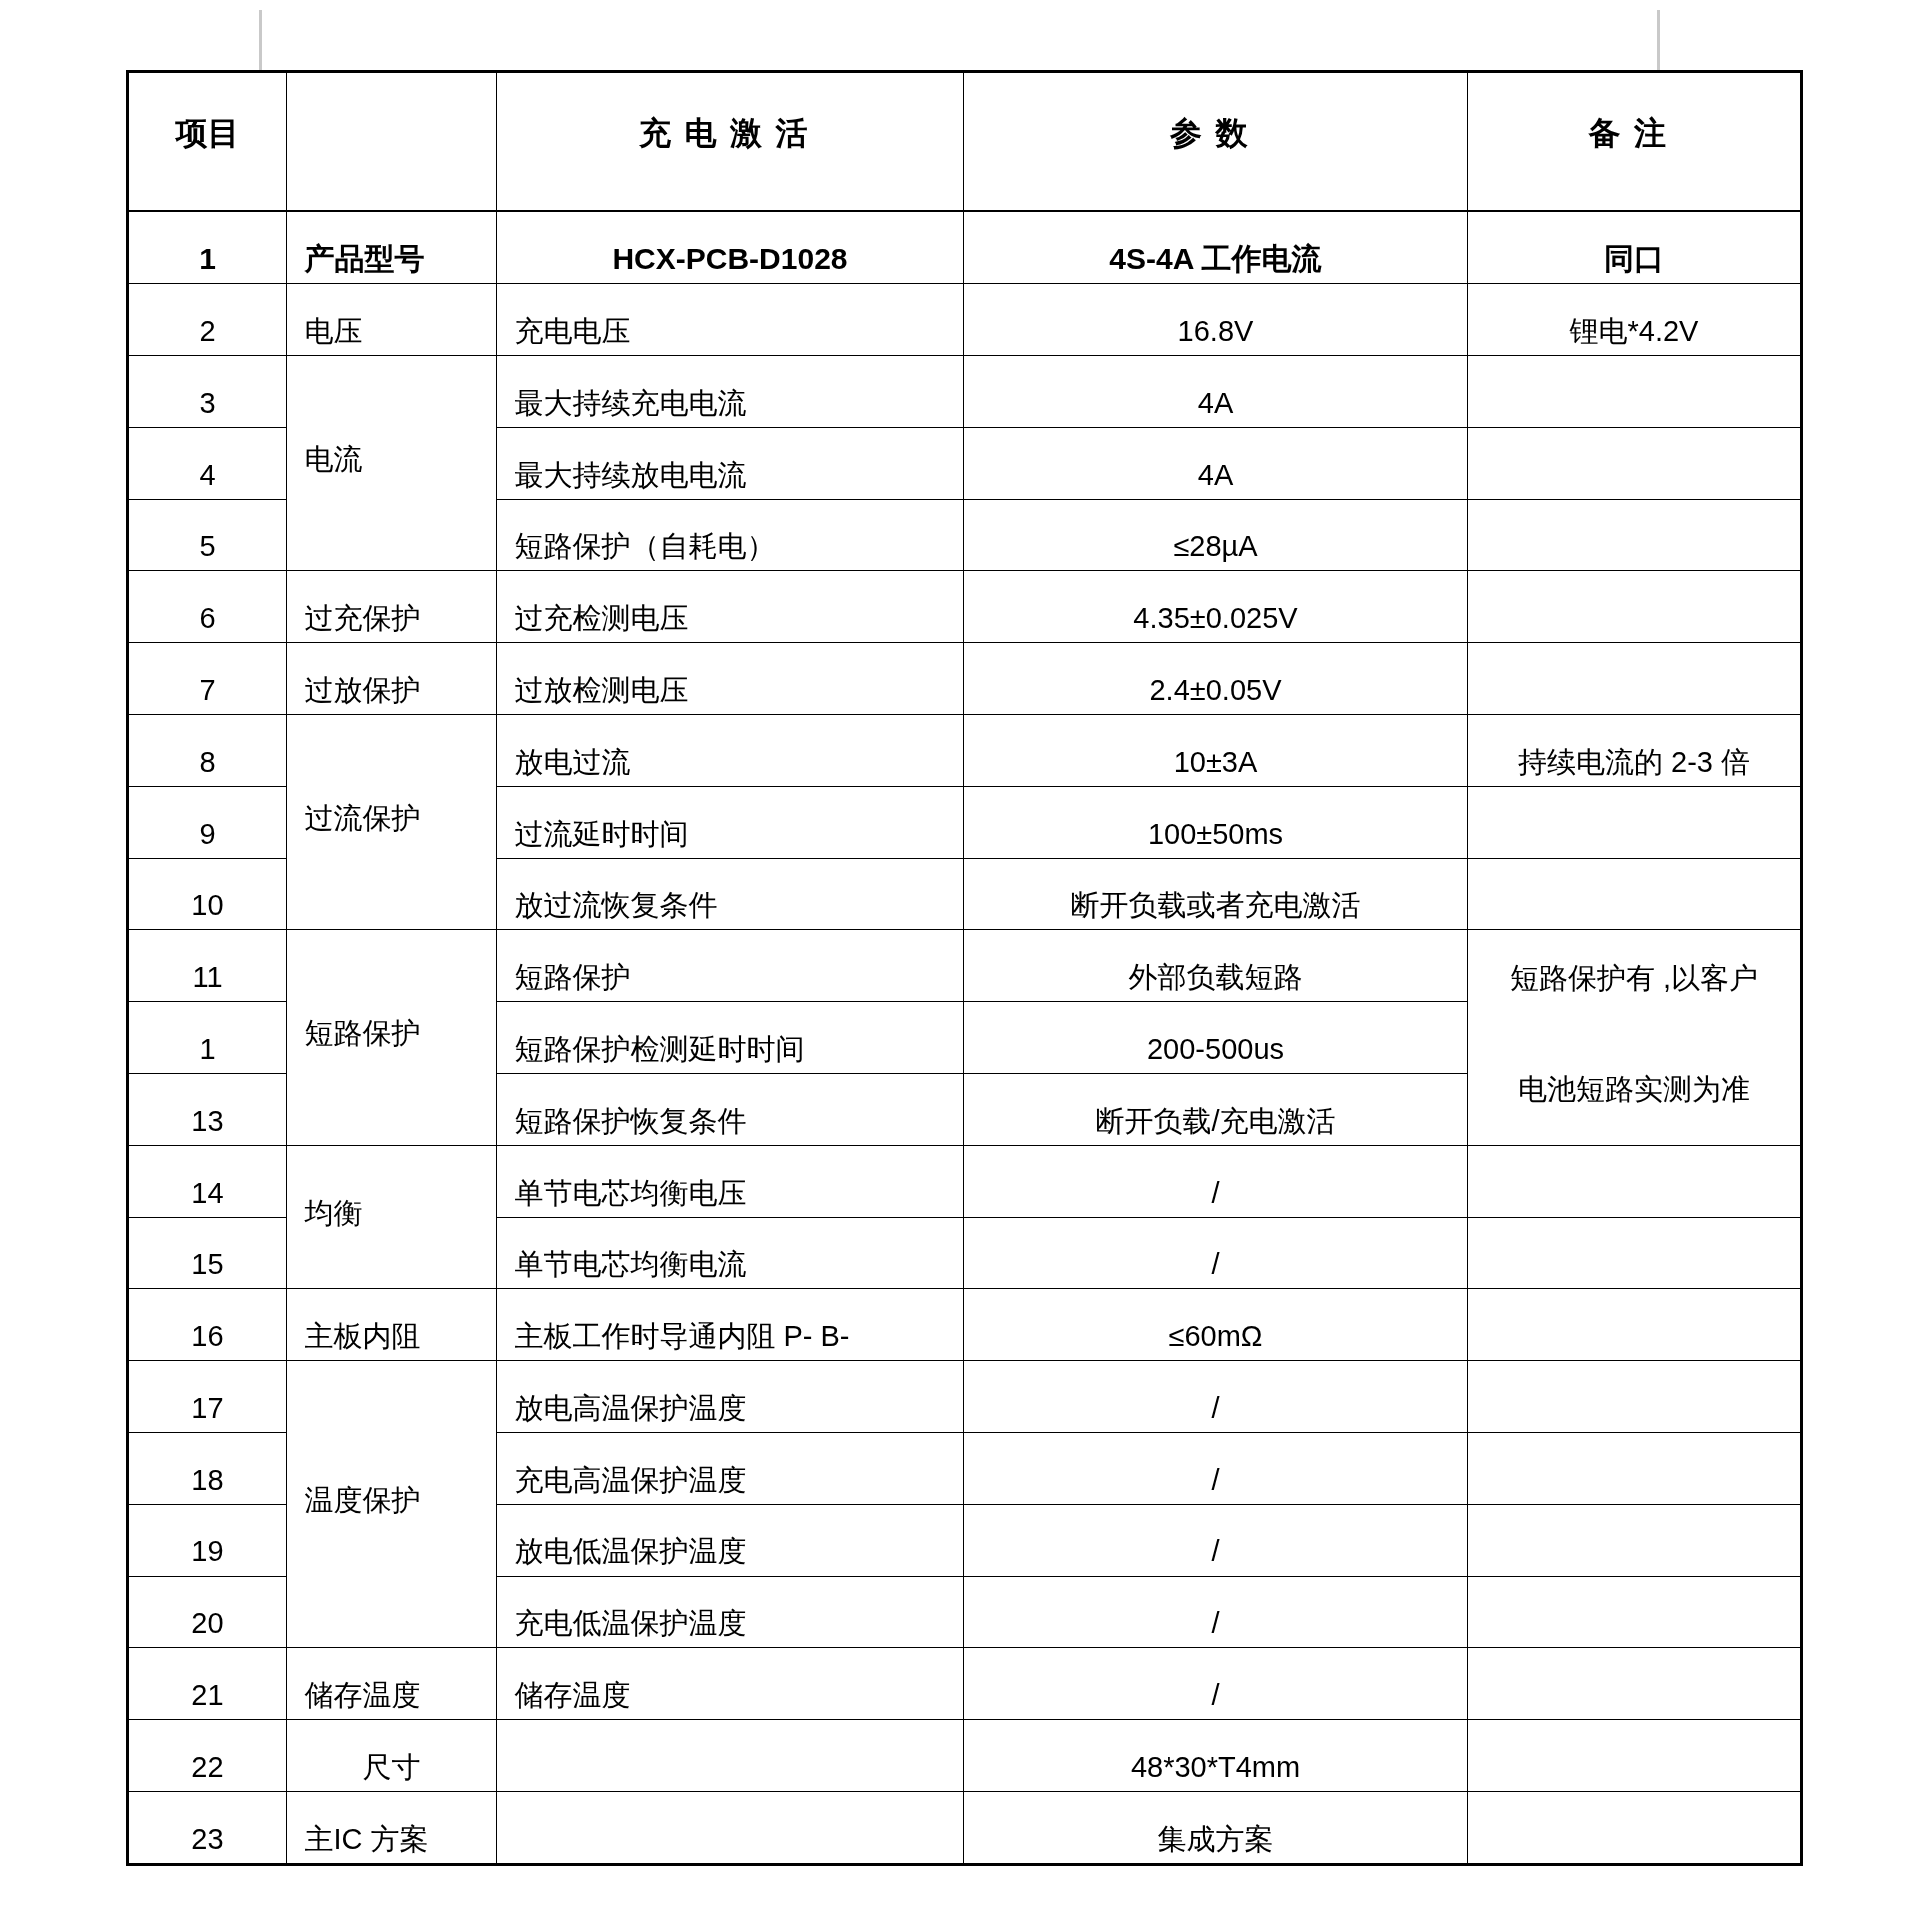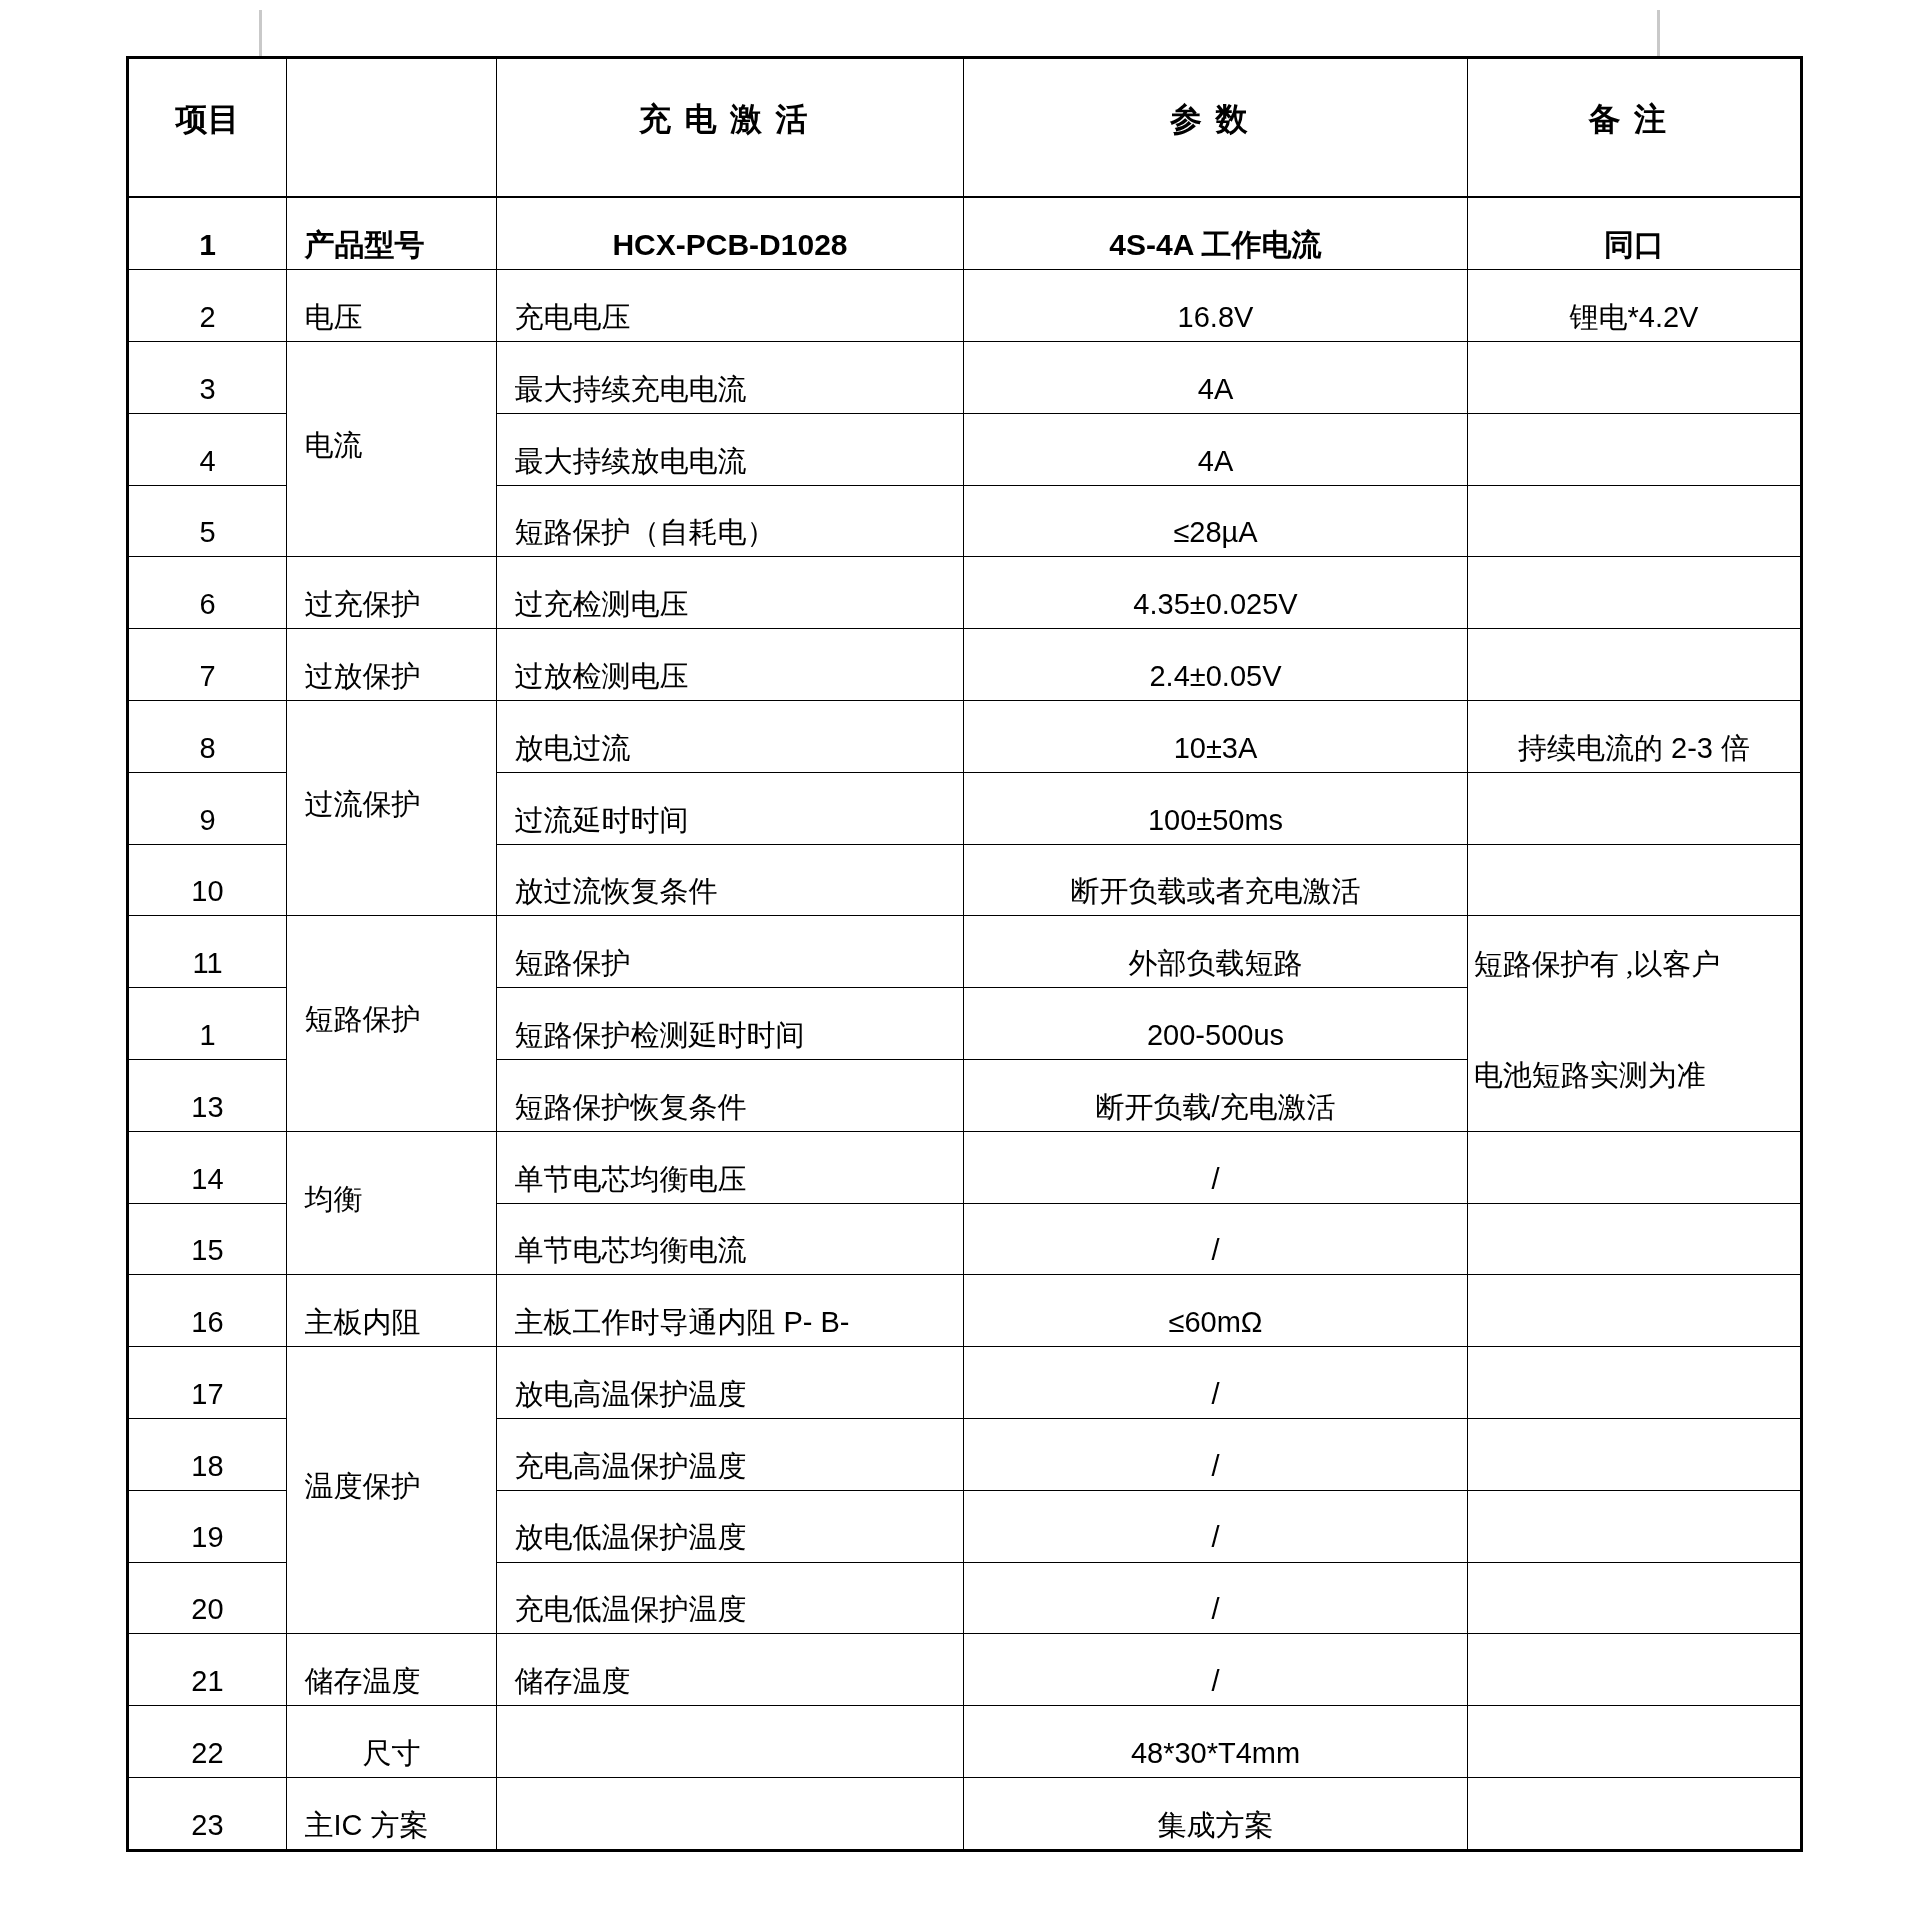--- a/index.html
+++ b/index.html
@@ -11,21 +11,21 @@
     color:#000;
     overflow:hidden;
   }
   .margin-tick{
     position:absolute;top:9.7px;width:2.9px;height:60px;
     background:#c9c9c9;
   }
   .tick-left{left:259px;}
   .tick-right{left:1657px;}
   table.spec{
-    position:absolute;left:126px;top:56px;
+    position:absolute;left:126px;top:70px;
     width:1675px;
     border-collapse:collapse;
     table-layout:fixed;
     border:3.9px solid #000;
     background:#fff;
   }
   td,th{
     border:1.9px solid #000;
     vertical-align:bottom;
     padding:0 5.8px 5.8px 5.8px;
@@ -43,21 +43,21 @@
     vertical-align:middle;
     border-bottom-width:2.9px;
     padding-bottom:17.4px;
   }
   tr.hdr th.spaced{letter-spacing:13.5px;}
   tr.data td{height:65px;}
   .c{text-align:center;}
   .l{text-align:left;padding-left:17.4px;margin-left:22px;}
   .vmid{vertical-align:middle;padding-bottom:8px;}
   tr.bold-row td{font-weight:700;font-size:30px;}
-  .remark-merged div{text-align:left;font-family:Liberation Serif, serif;}
+  .remark-merged div{text-align:center;}
   .remark-merged .line1{margin-bottom:75px;}
 </style>
 </head>
 <body>
 
 <div class="page">
   <div class="margin-tick tick-left"></div>
   <div class="margin-tick tick-right"></div>
 
   <table class="spec">

